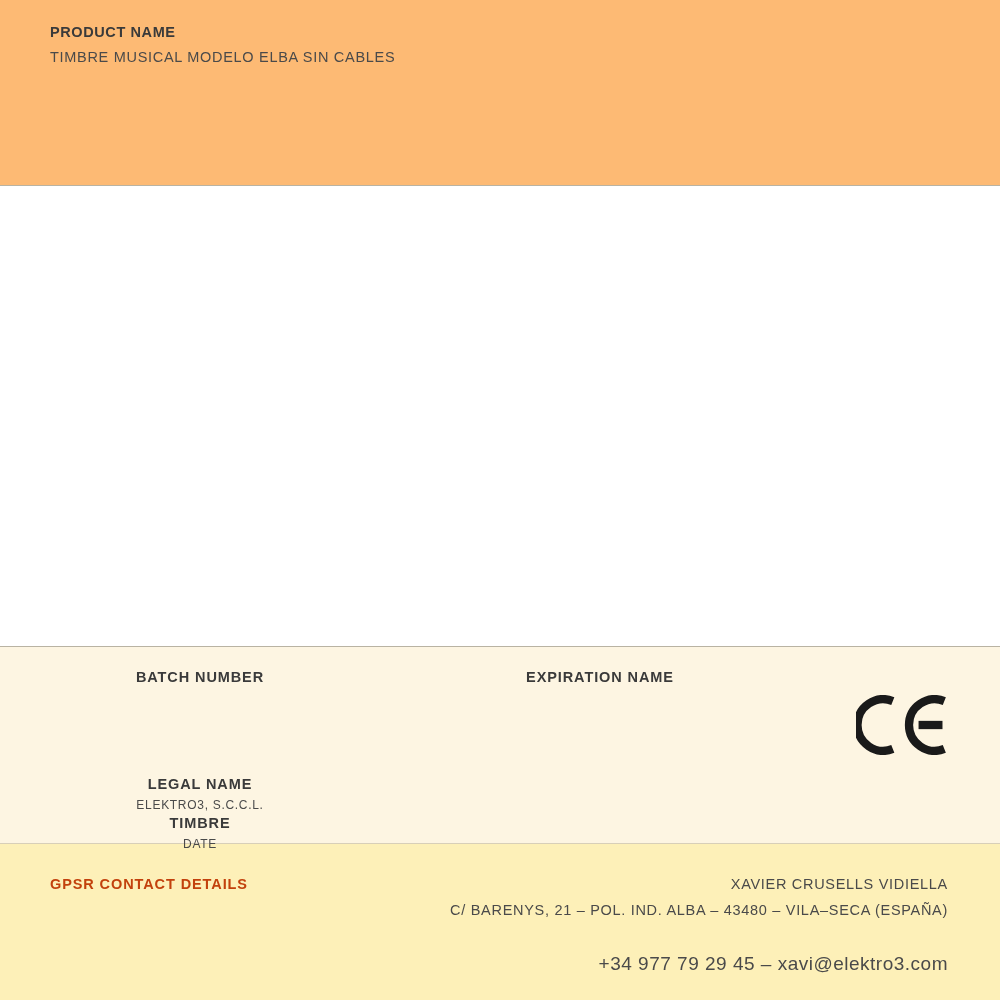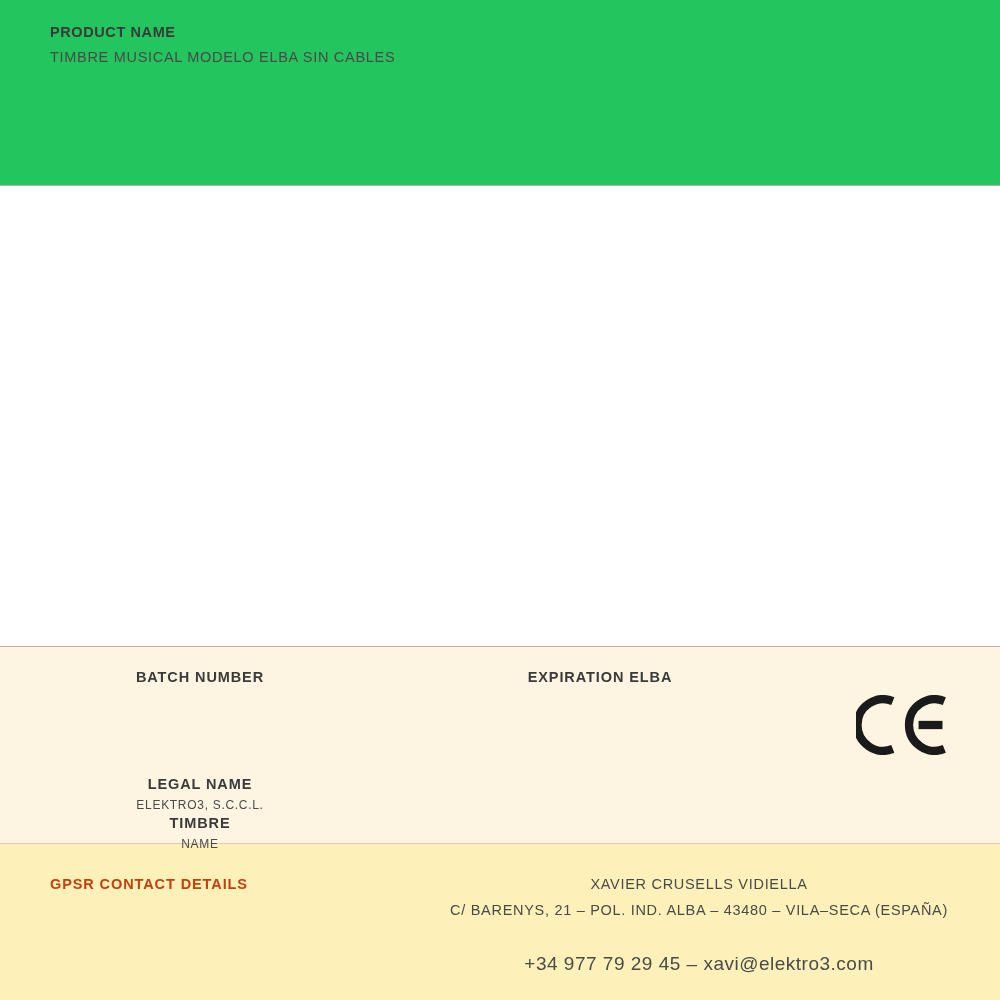--- a/index.html
+++ b/index.html
@@ -17,21 +17,21 @@
   .sheet {
     width: 1000px;
     height: 1000px;
     position: relative;
     display: flex;
     flex-direction: column;
   }
 
   
   .header {
-    background: #22c55e;
+    background: #fdba74;
     border-bottom: 1px solid #b9b3a3;
     padding: 24px 50px 18px 50px;
     height: 186px;
     box-sizing: border-box;
   }
   .field-label {
     font-size: 14.5px;
     font-weight: 700;
     letter-spacing: 0.6px;
     color: #3a3a3a;
@@ -120,21 +120,21 @@
   }
   .footer-title {
     font-size: 14.5px;
     font-weight: 700;
     letter-spacing: 0.9px;
     color: #c2410c;
     margin: 0;
     white-space: nowrap;
   }
   .footer-lines {
-    text-align: center;
+    text-align: right;
   }
   .footer-line {
     font-size: 14.5px;
     font-weight: 400;
     letter-spacing: 0.7px;
     color: #4a4a4a;
     margin: 0 0 10px 0;
     white-space: nowrap;
   }
   .footer-line.small {
@@ -157,33 +157,33 @@
 
   <div class="body-area"></div>
 
   <div class="info">
     <div class="info-row">
       <div class="info-cell first">
         <p class="info-label">BATCH NUMBER</p>
         <p class="info-value"></p>
       </div>
       <div class="info-cell">
-        <p class="info-label">EXPIRATION ELBA</p>
+        <p class="info-label">EXPIRATION NAME</p>
         <p class="info-value"></p>
       </div>
     </div>
 
     <div class="info-row row-2">
       <div class="info-cell first">
         <p class="info-label">LEGAL NAME</p>
         <p class="info-value">ELEKTRO3, S.C.C.L.</p>
       </div>
       <div class="info-cell">
         <p class="info-label">TIMBRE</p>
-        <p class="info-value">NAME</p>
+        <p class="info-value">DATE</p>
       </div>
     </div>
 
     <div class="ce-mark">
       <svg viewBox="0 0 100 64" width="92" height="60" aria-hidden="true">
         <path d="M40 6 A 28 28 0 1 0 40 58" fill="none" stroke="#1a1a1a" stroke-width="9" stroke-linecap="butt"></path>
         <path d="M96 6 A 28 28 0 1 0 96 58" fill="none" stroke="#1a1a1a" stroke-width="9" stroke-linecap="butt"></path>
         <rect x="68" y="27.5" width="26" height="9" fill="#1a1a1a"></rect>
       </svg>
     </div>

